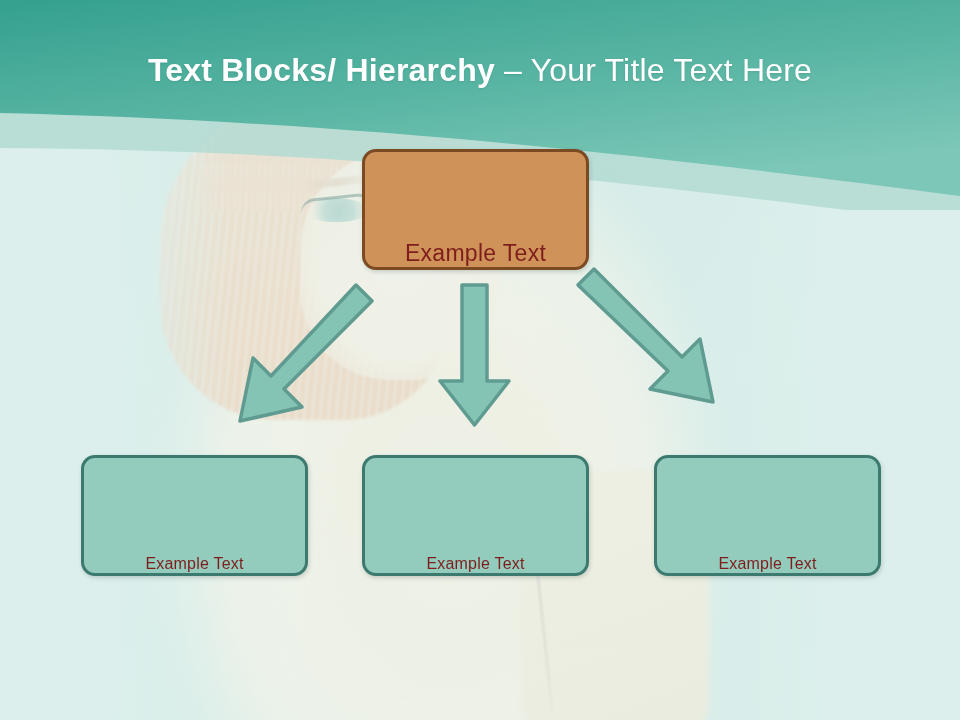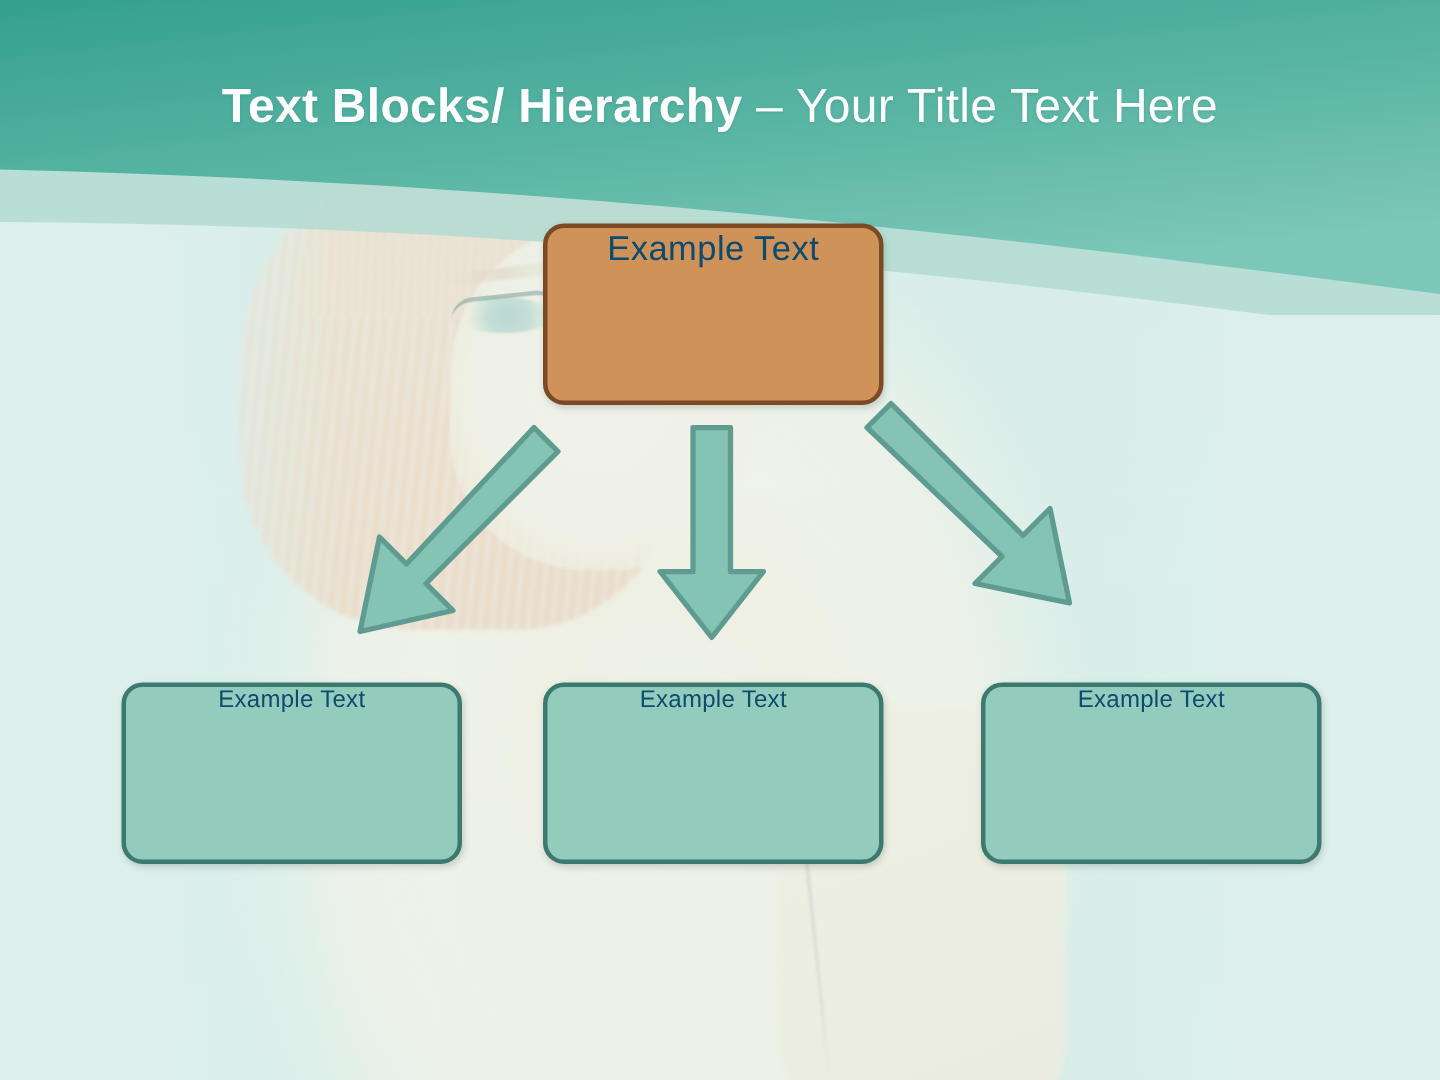--- a/index.html
+++ b/index.html
@@ -191,24 +191,24 @@
     width: 960px;
     height: 720px;
     pointer-events: none;
   }
 
   
   .node {
     position: absolute;
     box-sizing: border-box;
     display: flex;
-    align-items: flex-start;
+    align-items: flex-end;
     justify-content: center;
     border-radius: 14px;
-    color: #0c4a6e;
+    color: #7f1d1d;
     text-align: center;
     box-shadow: 1px 2px 4px rgba(60,80,78,.22);
   }
   .node-top {
     left: 362px;
     top: 149px;
     width: 227px;
     height: 121px;
     background: #cf9359;
     border: 3px solid #7b4a23;

